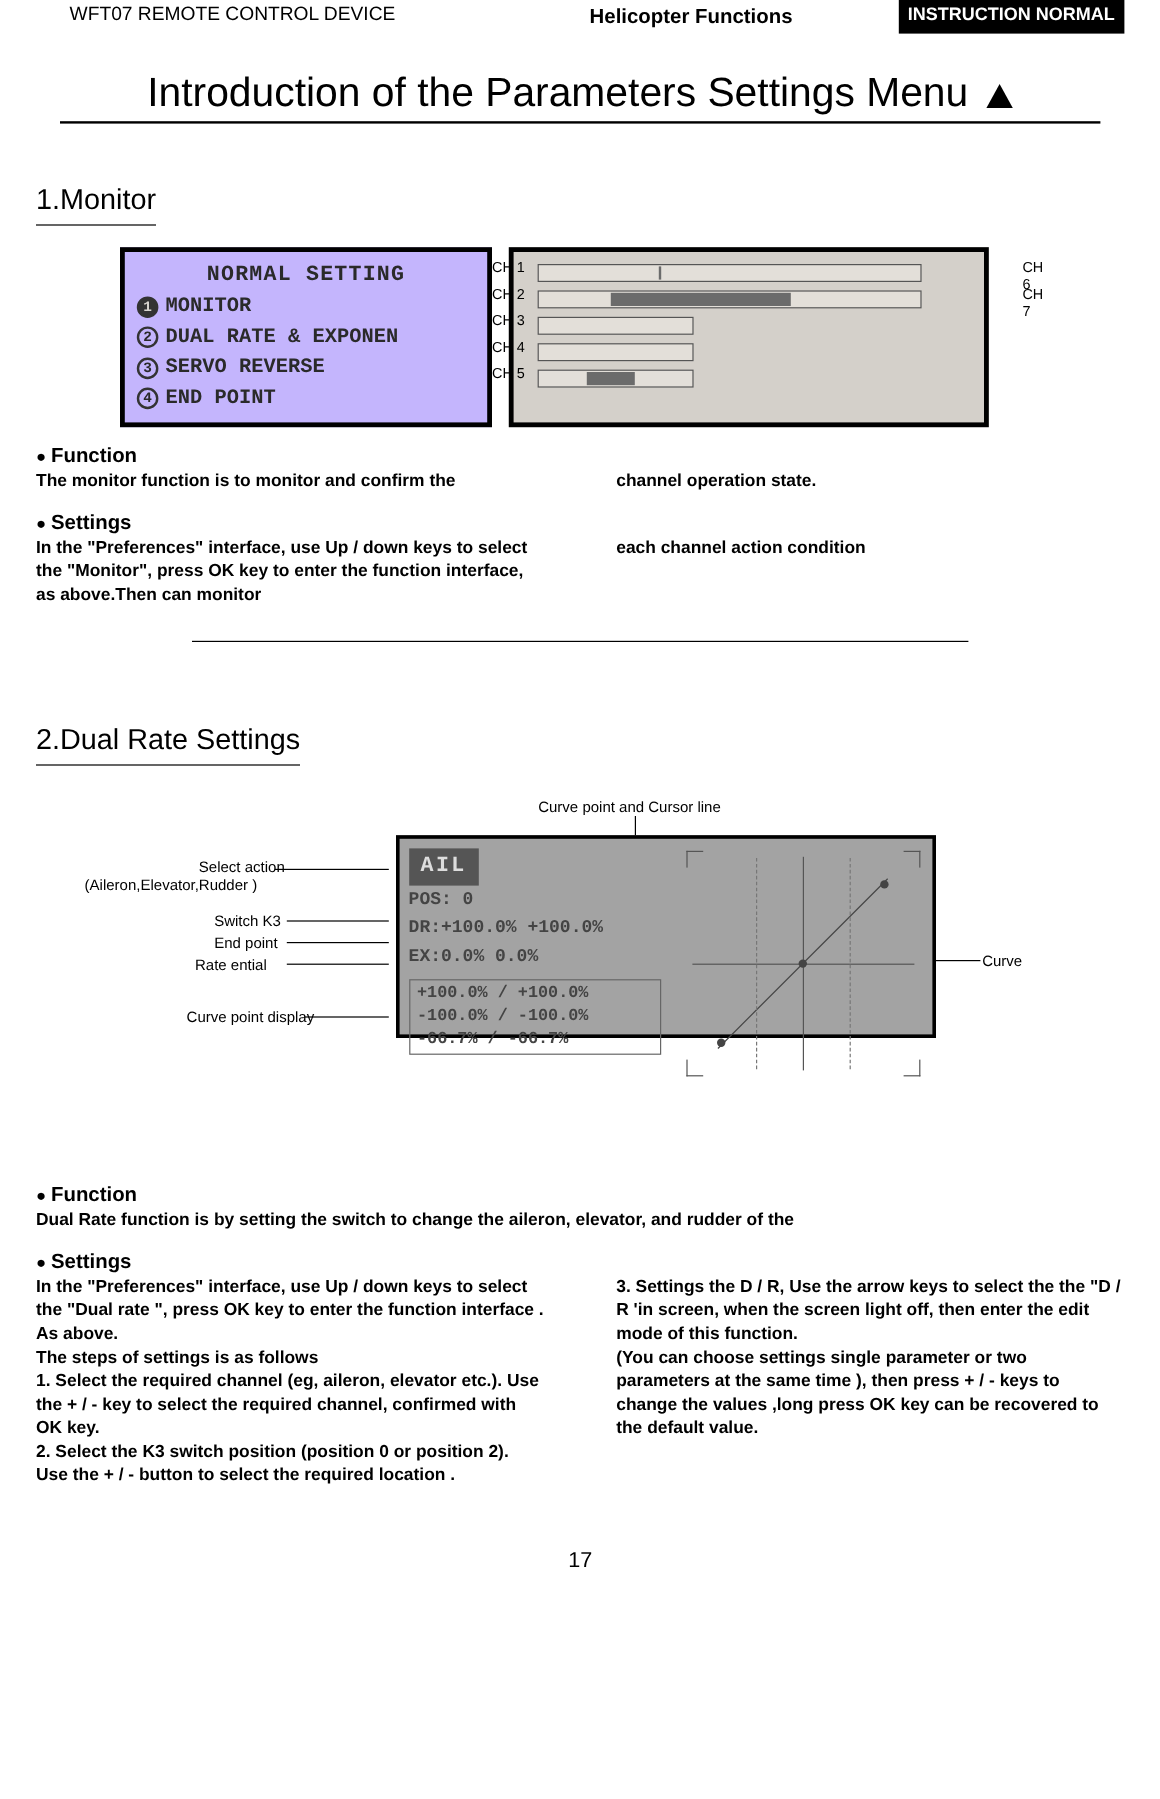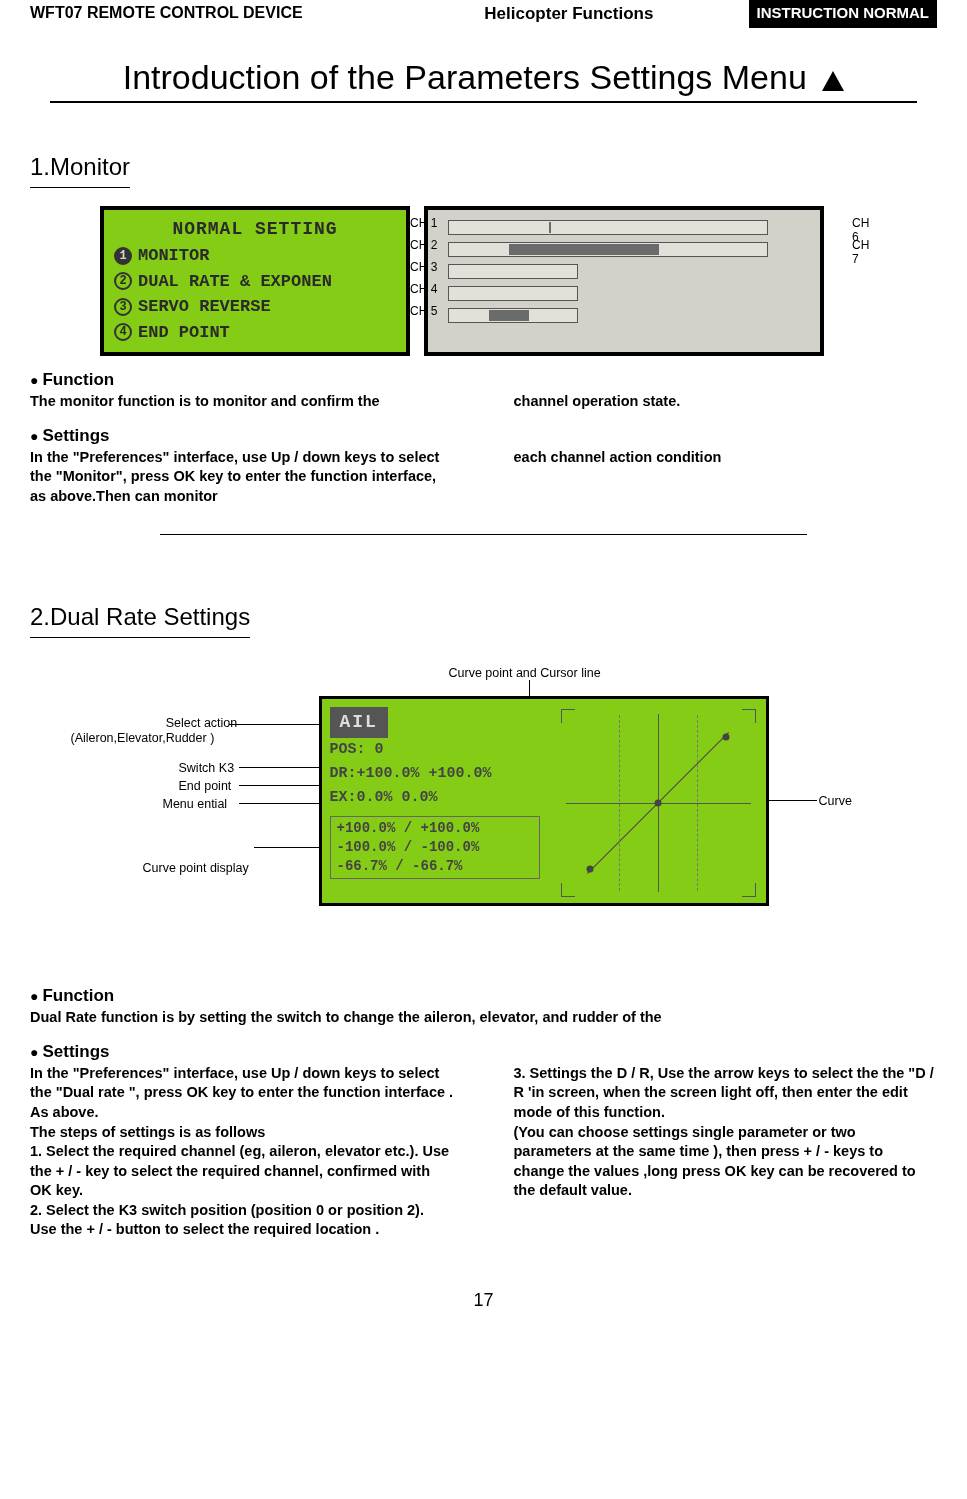--- a/index.html
+++ b/index.html
@@ -6,21 +6,21 @@
   body {
     font-family: Arial, Helvetica, sans-serif;
     background: #fff;
     color: #000;
     width: 967px;
     margin: 0 auto;
     padding: 0 30px 20px 30px;
     font-size: 14px;
   }
   .topbar { display: flex; align-items: stretch; font-family: "Arial Narrow", Arial, sans-serif; font-stretch: condensed; }
-  .top-left { flex: 1; font-weight: bold; font-size: 16px; padding: 4px 0; }
+  .top-left { flex: 1; font-weight: normal; font-size: 16px; padding: 4px 0; margin-left: 28px; }
   .top-center { flex: 1; text-align: center; font-weight: bold; font-size: 17px; padding: 4px 0; }
   .top-right {
     background: #000; color: #fff; font-weight: bold; font-size: 15px;
     padding: 4px 8px; white-space: nowrap;
   }
 
   .main-title {
     text-align: center;
     font-size: 34px;
     font-weight: normal;
@@ -44,21 +44,21 @@
     font-weight: normal;
     border-bottom: 1.5px solid #000;
     display: inline-block;
     margin: 40px 0 18px 0;
     padding-bottom: 6px;
   }
 
   .monitor-row { display: flex; gap: 14px; align-items: flex-start; margin-left: 70px; }
   .lcd-frame {
     border: 4px solid #000;
-    background: #84cc16;
+    background: #c4b5fd;
     padding: 6px 10px;
     width: 310px;
     height: 150px;
     font-family: "Courier New", monospace;
     font-weight: bold;
     font-size: 17px;
     line-height: 1.5;
     color: #2a2a2a;
     position: relative;
     overflow: hidden;
@@ -92,23 +92,23 @@
 
   hr.rule { border:0; border-top:1px solid #000; margin:28px 130px; }
 
   
   .dr-wrap { position: relative; width: 850px; height: 300px; margin: 10px auto 20px auto; }
   .dr-label { position:absolute; font-size:12.5px; }
   .lead { position:absolute; height:1px; background:#000; }
   .leadV { position:absolute; width:1px; background:#000; }
 
   .dr-lcd {
-    position:absolute; left:260px; top:30px;
-    width:450px; height:210px;
-    border:3px solid #000; background:#84cc16;
+    position:absolute; left:271px; top:30px;
+    width:450px; height:169px;
+    border:3px solid #000; background:#a3a3a3;
   }
   .dr-lcd .leftblock {
     position:absolute; left:8px; top:8px; width:210px; height:190px;
     font-family:"Courier New", monospace; font-weight:bold; color:#444; font-size:15px; line-height:1.6;
   }
   .dr-lcd .ail-box {
     display:inline-block; background:#555; color:#ddd; padding:1px 10px; font-size:18px; letter-spacing:2px;
   }
   .dr-lcd .curvebox {
     border:1px solid #666; margin-top:6px; padding:2px 6px; font-size:14px; line-height:1.35;
@@ -220,23 +220,23 @@
   <div class="leadV" style="left:470px; top:14px; height:24px;"></div>
 
   <span class="dr-label" style="left:58px; top:50px; text-align:center; width:170px;">Select action</span>
   <span class="dr-label" style="left:12px; top:65px;">(Aileron,Elevator,Rudder )</span>
   <div class="lead" style="left:170px; top:58px; width:95px;"></div>
 
   <span class="dr-label" style="left:120px; top:95px;">Switch K3</span>
   <div class="lead" style="left:180px; top:101px; width:85px;"></div>
   <span class="dr-label" style="left:120px; top:113px;">End point</span>
   <div class="lead" style="left:180px; top:119px; width:85px;"></div>
-  <span class="dr-label" style="left:104px; top:131px;">Menu ential</span>
+  <span class="dr-label" style="left:104px; top:131px;">Rate ential</span>
   <div class="lead" style="left:180px; top:137px; width:85px;"></div>
-  <span class="dr-label" style="left:84px; top:175px;margin-top:20px;">Curve point display</span>
+  <span class="dr-label" style="left:97px; top:175px;">Curve point display</span>
   <div class="lead" style="left:195px; top:181px; width:70px;"></div>
 
   <span class="dr-label" style="left:760px; top:128px;">Curve</span>
   <div class="lead" style="left:640px; top:134px; width:118px;"></div>
 
   <div class="dr-lcd">
     <div class="leftblock">
       <span class="ail-box">AIL</span><br>
       <span>POS: 0</span><br>
       <span>DR:+100.0%  +100.0%</span><br>

